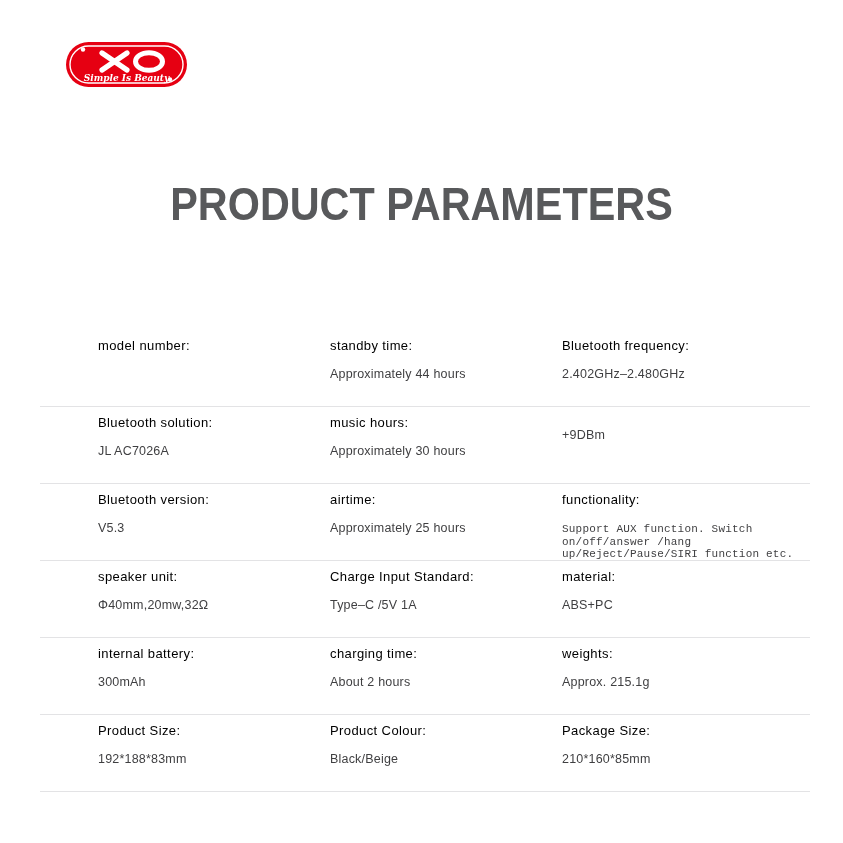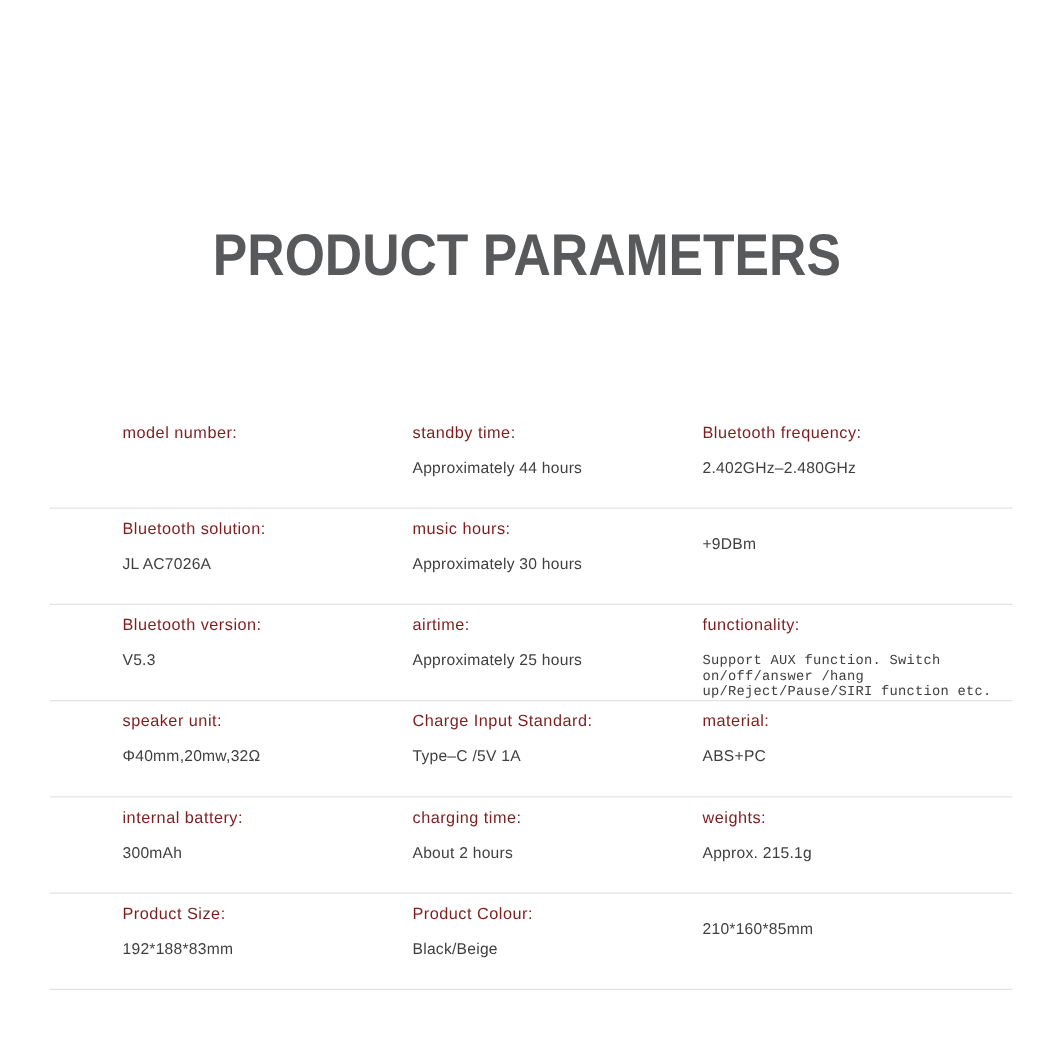--- a/index.html
+++ b/index.html
@@ -57,21 +57,21 @@
     border-bottom: 1px solid #e3e3e5;
     display: grid;
     grid-template-columns: 232px 232px 248px;
     padding-left: 58px;
     padding-top: 8px;
   }
   .cell { overflow: visible; }
   .label {
     font-size: 13px;
     line-height: 16px;
-    color: #7f1d1d;
+    color: #000000;
     letter-spacing: 0.4px;
   }
   .value {
     margin-top: 13px;
     font-size: 12.5px;
     line-height: 14px;
     color: #3f3f41;
     letter-spacing: 0.2px;
   }
   
@@ -81,20 +81,34 @@
     width: 260px;
     margin-top: 15px;
     font-family: Liberation Mono, monospace;
   }
 </style>
 </head>
 <body>
 
 <div class="page">
 
+  <div class="logo">
+    <svg width="121" height="45" viewBox="0 0 121 45">
+      <rect x="0" y="0" width="121" height="45" rx="22.5" fill="#e60012"></rect>
+      <rect x="4" y="4" width="113" height="37" rx="18.5" fill="none" stroke="#ffffff" stroke-width="1.4"></rect>
+      <circle cx="17" cy="7.5" r="2.2" fill="#ffffff"></circle>
+      <circle cx="104" cy="37.5" r="2.2" fill="#ffffff"></circle>
+      <g>
+        <path d="M 36 11 L 61 28" stroke="#ffffff" stroke-width="5.2" stroke-linecap="round" fill="none"></path>
+        <path d="M 61 11 L 36 28" stroke="#ffffff" stroke-width="5.2" stroke-linecap="round" fill="none"></path>
+        <ellipse cx="83" cy="19.5" rx="13.5" ry="8.8" fill="none" stroke="#ffffff" stroke-width="5"></ellipse>
+      </g>
+      <text x="60.5" y="38.5" text-anchor="middle" font-family="DejaVu Serif, serif" font-style="italic" font-weight="bold" font-size="9" fill="#ffffff">Simple Is Beauty</text>
+    </svg>
+  </div>
 
   <div class="title-wrap">
     <div class="title">PRODUCT PARAMETERS</div>
   </div>
 
   <div class="params">
 
     <div class="prow">
       <div class="cell">
         <div class="label">model number:</div>
@@ -171,18 +185,19 @@
     <div class="prow">
       <div class="cell">
         <div class="label">Product Size:</div>
         <div class="value">192*188*83mm</div>
       </div>
       <div class="cell">
         <div class="label">Product Colour:</div>
         <div class="value">Black/Beige</div>
       </div>
       <div class="cell">
+        <div class="label">Package Size:</div>
         <div class="value">210*160*85mm</div>
       </div>
     </div>
 
   </div>
 </div>
 
 </body></html>

